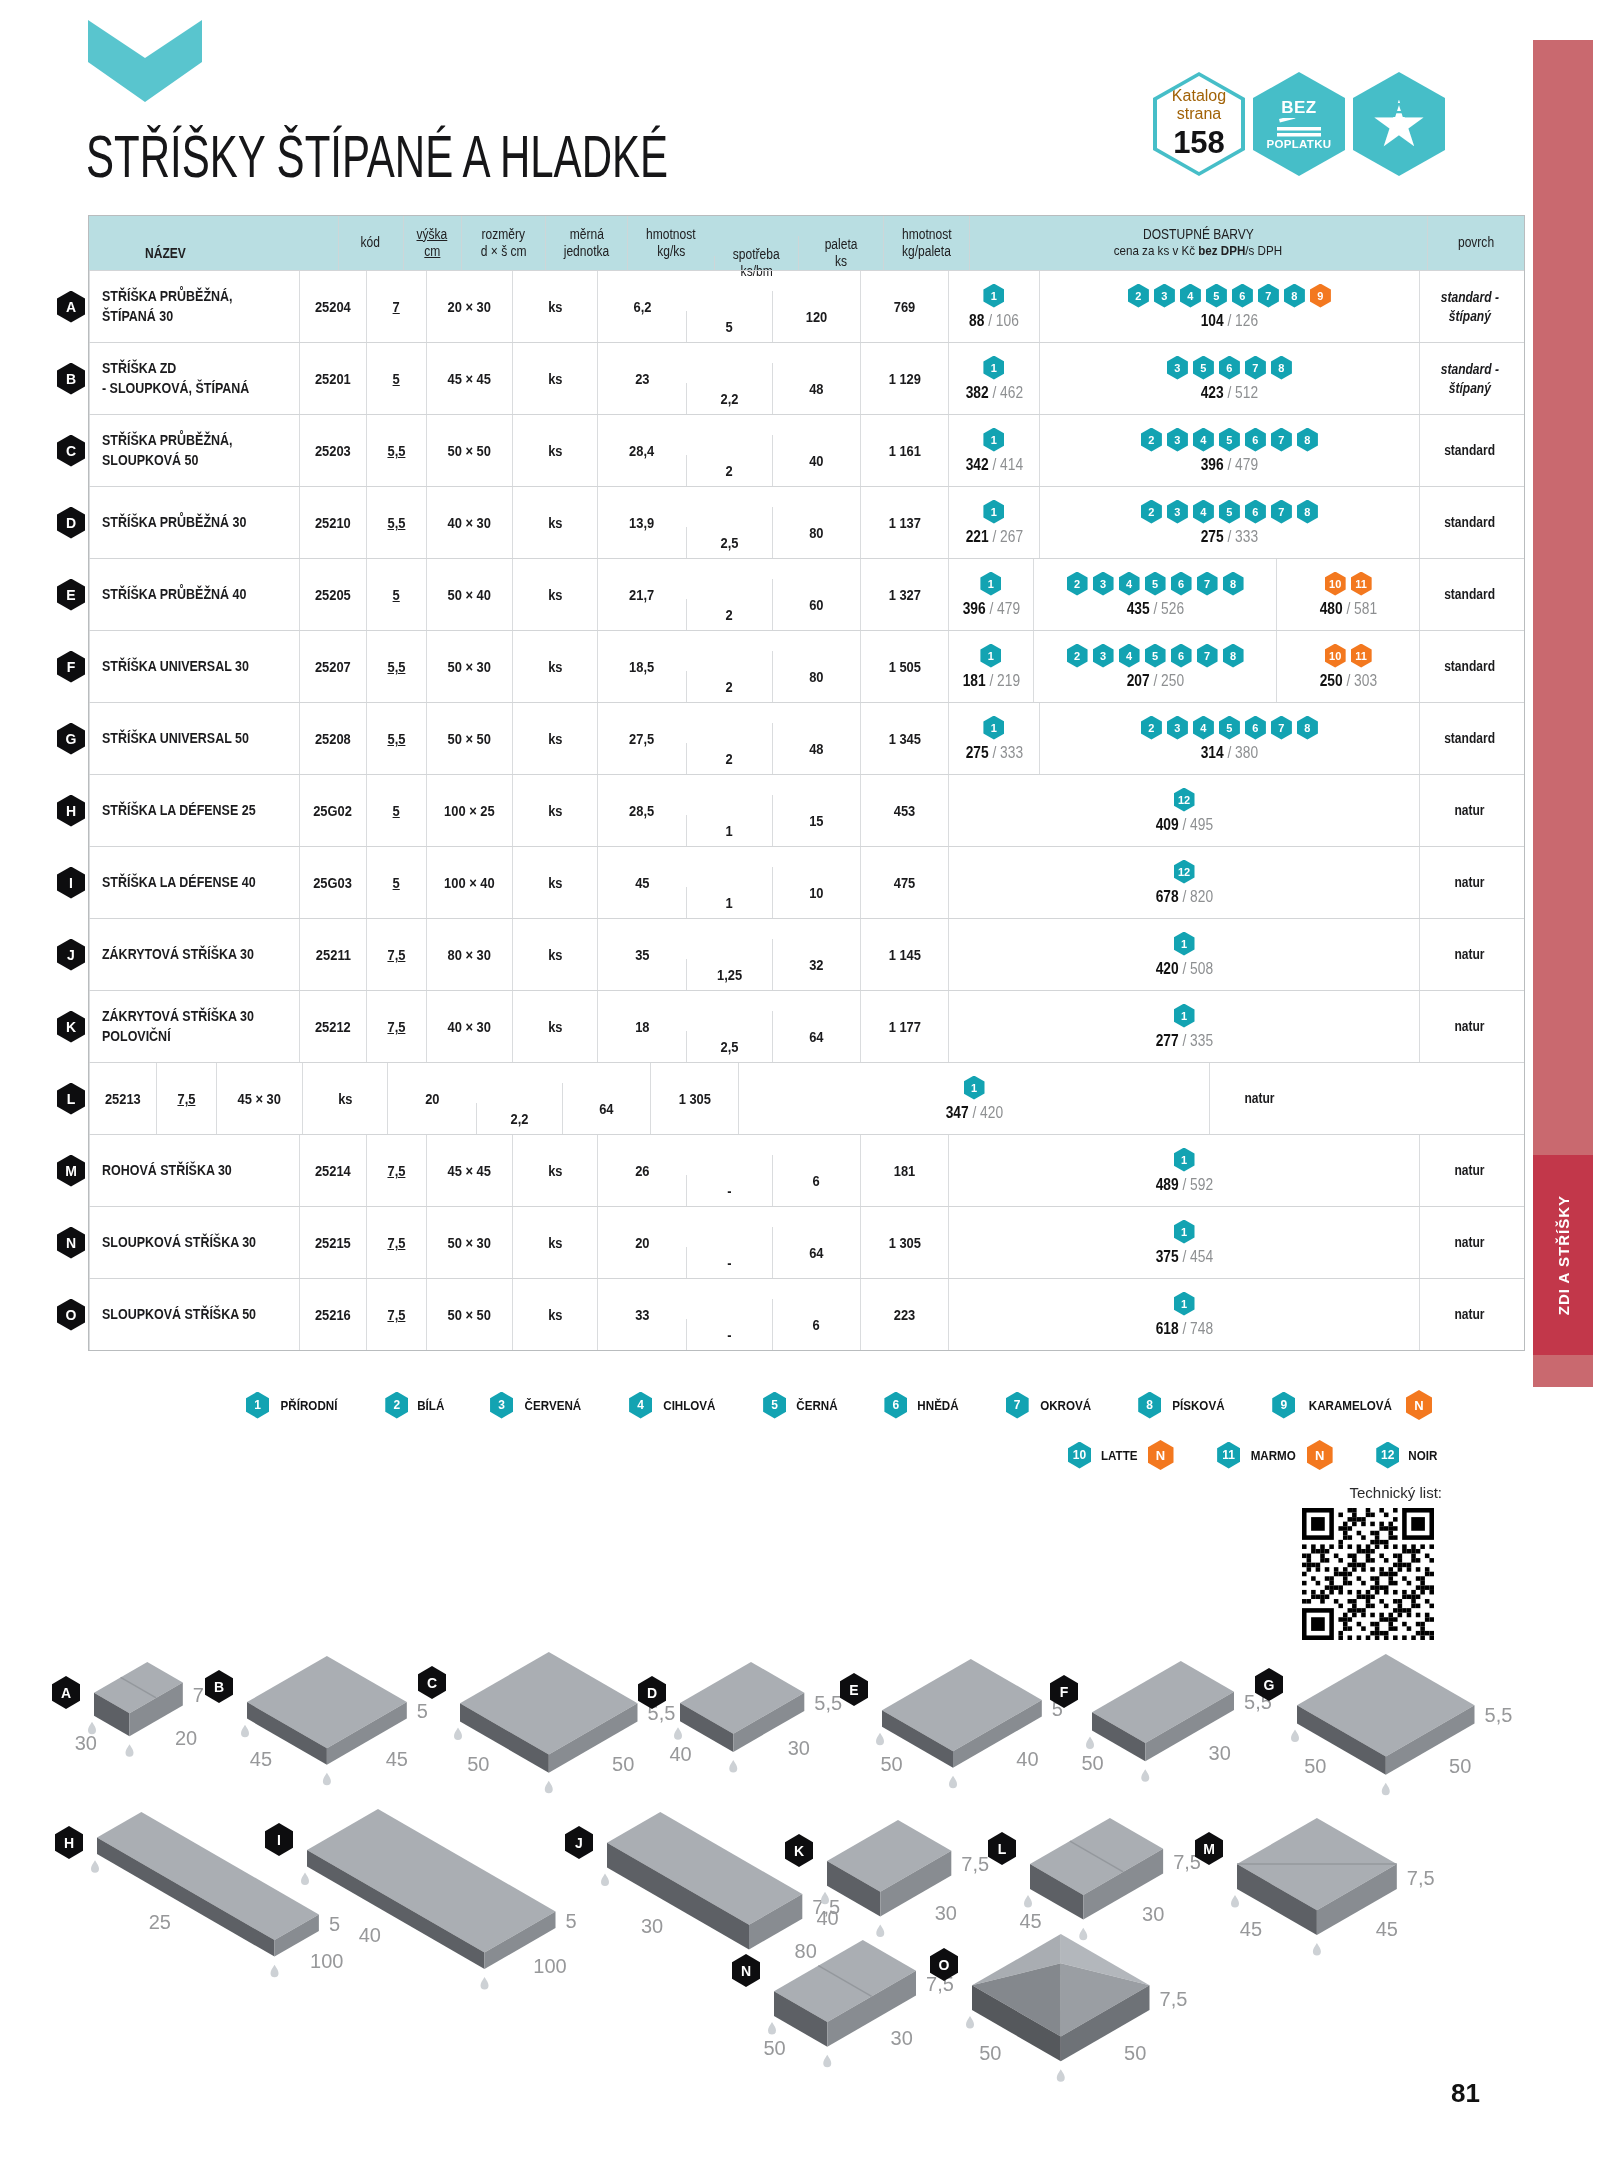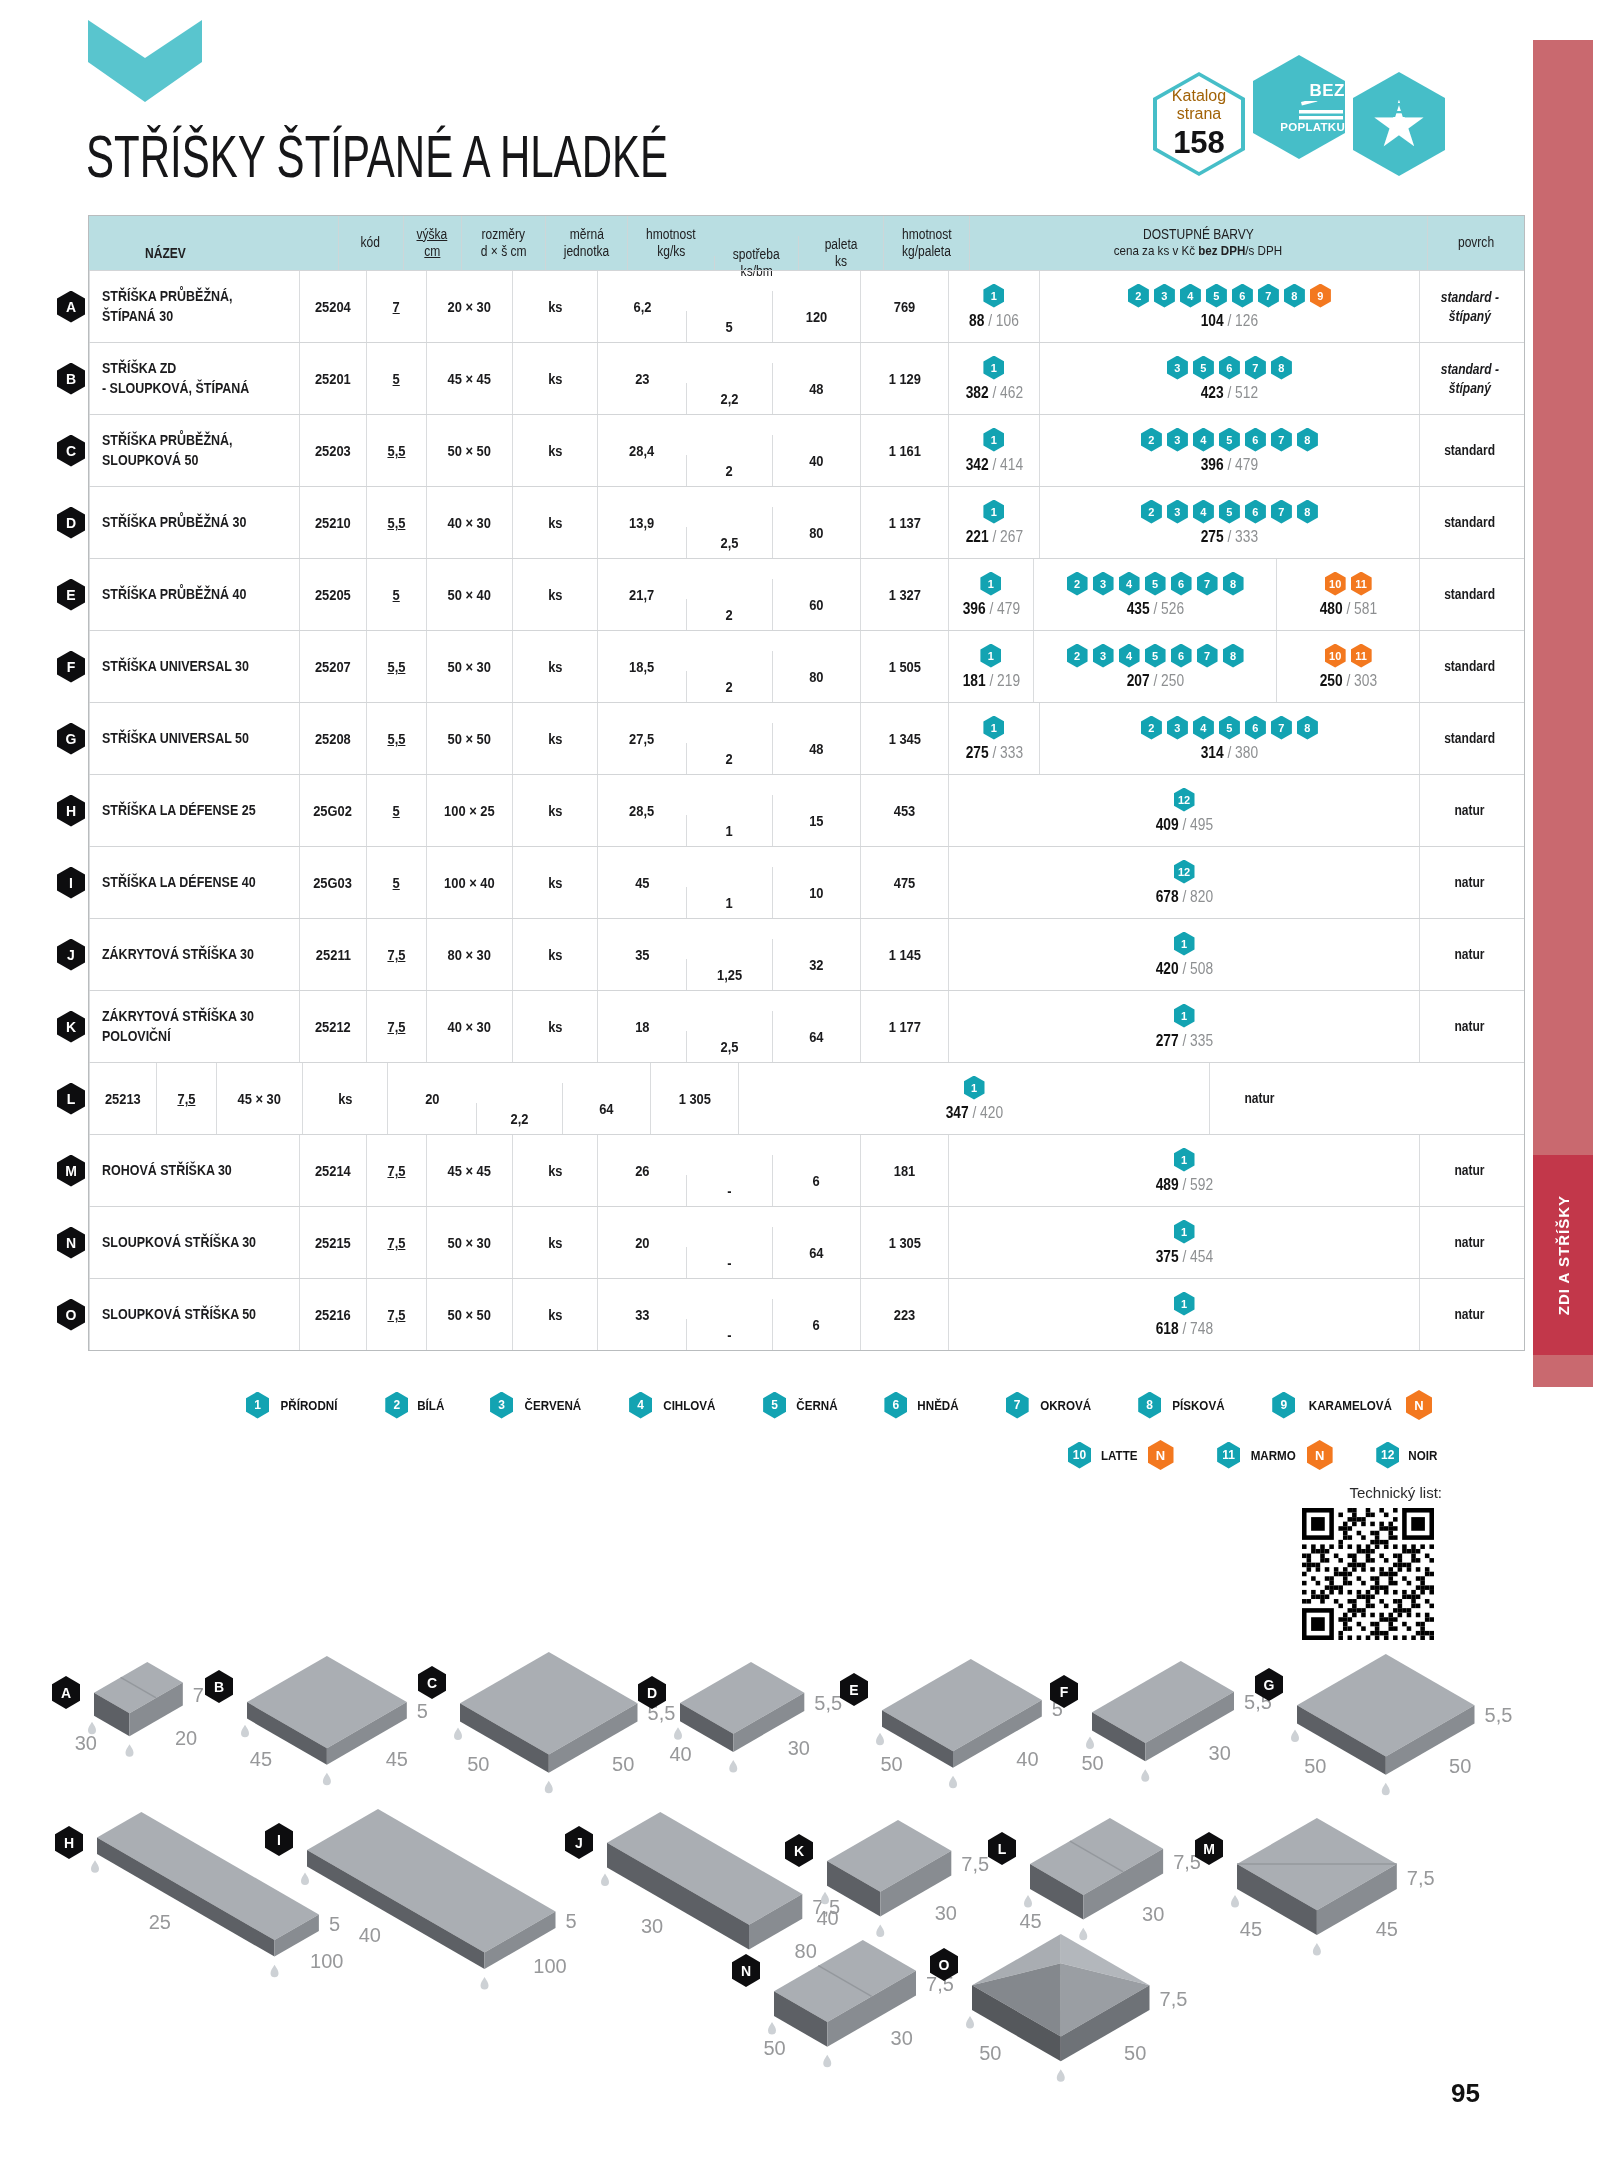--- a/index.html
+++ b/index.html
@@ -94,21 +94,21 @@
   <div class="pagetitle">STŘÍŠKY ŠTÍPANÉ A HLADKÉ</div>
 
   <div class="bigbadge hex teal-bg" style="left:1153px;top:72px;">
     <div class="inner hex">
       <span class="b-cat-l">Katalog</span>
       <span class="b-cat-l">strana</span>
       <span class="b-cat-n">158</span>
     </div>
   </div>
 
-  <div class="bigbadge hex teal-bg" style="left:1253px;top:55px;align-items:flex-end;">
+  <div class="bigbadge hex teal-bg" style="left:1253px;top:72px;">
     <span class="b-fee-1">BEZ</span>
     <svg width="48" height="20" viewBox="0 0 48 20">
       <rect x="2" y="9" width="44" height="3.5" fill="#fff"></rect>
       <rect x="2" y="15" width="44" height="3.5" fill="#fff"></rect>
       <rect x="4" y="1" width="16" height="3.5" fill="#fff" transform="rotate(-14 4 1)"></rect>
     </svg>
     <span class="b-fee-2">POPLATKU</span>
   </div>
 
   <div class="bigbadge hex teal-bg" style="left:1353px;top:72px;">
@@ -1431,14 +1431,14 @@
           <polygon points="203.5,65.3 114.8,116.5 114.8,141.3 203.5,90.0" fill="#6e7277"></polygon>
           <text x="44.38249999999999" y="139.625" font-size="20" fill="#97989a" text-anchor="middle">50</text>
           <text x="189.14749999999998" y="139.625" font-size="20" fill="#97989a" text-anchor="middle">50</text>
           <text x="213.52999999999997" y="85.625" font-size="20" fill="#97989a">7,5</text>
           <path d="M24 96 c2.5 4 4 6 4 8.5 a4 4 0 0 1 -8 0 c0 -2.5 1.5 -4.5 4 -8.5 Z" fill="#cdd1d5"></path>
           <path d="M114.76499999999999 149.25 c2.5 4 4 6 4 8.5 a4 4 0 0 1 -8 0 c0 -2.5 1.5 -4.5 4 -8.5 Z" fill="#cdd1d5"></path>
         </svg>
       </div>
     </div>
 
-  <div class="pagenum">95</div>
+  <div class="pagenum">81</div>
 </div>
 
 </body></html>

